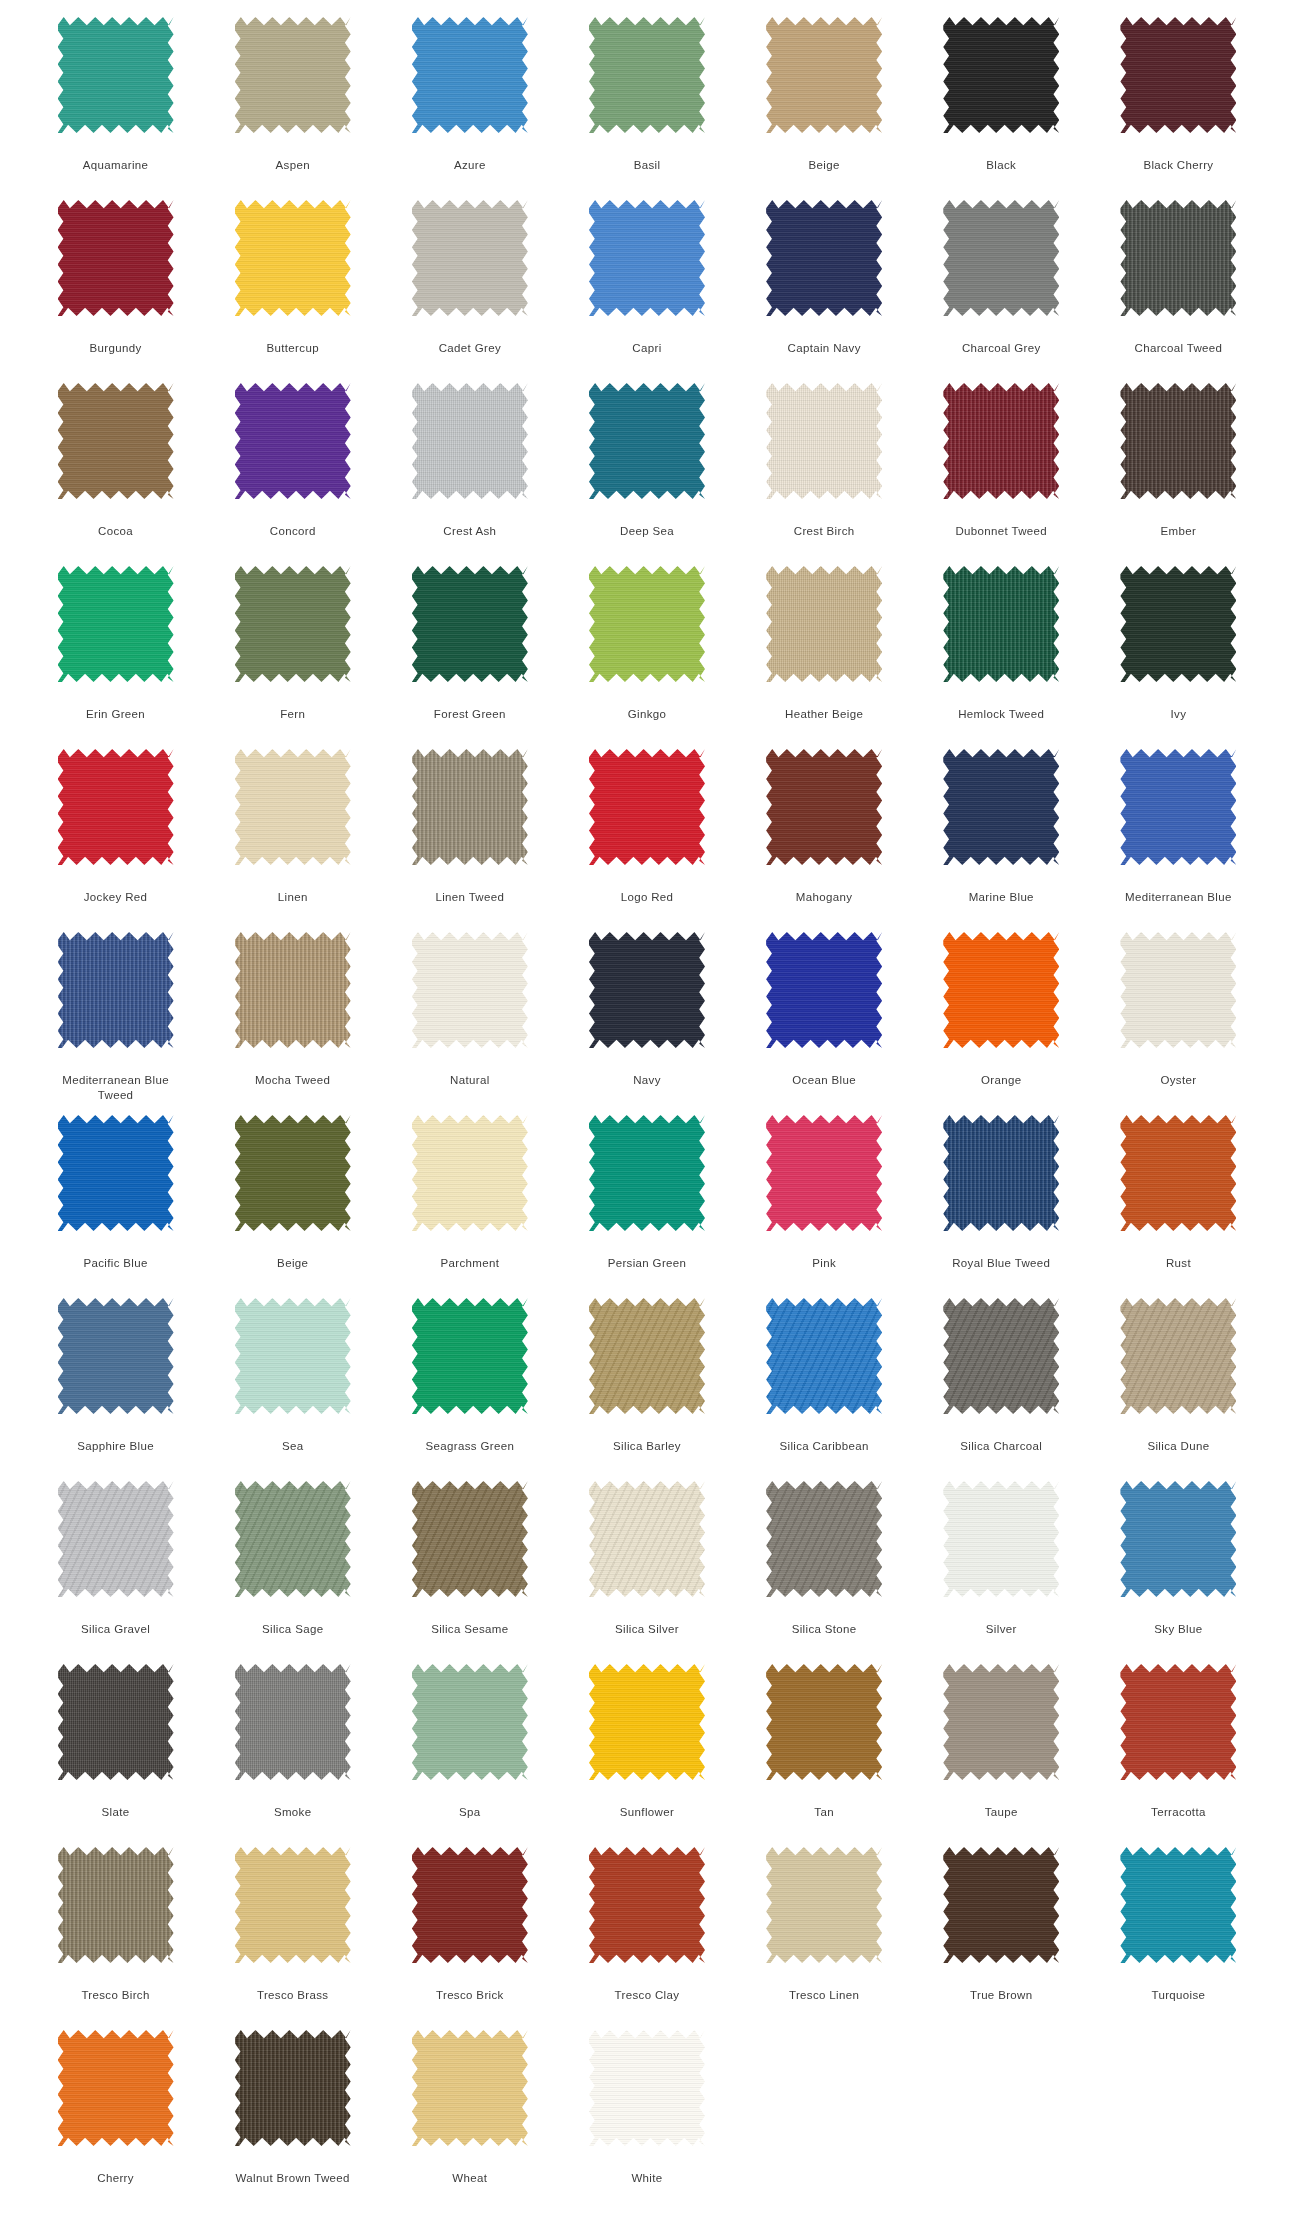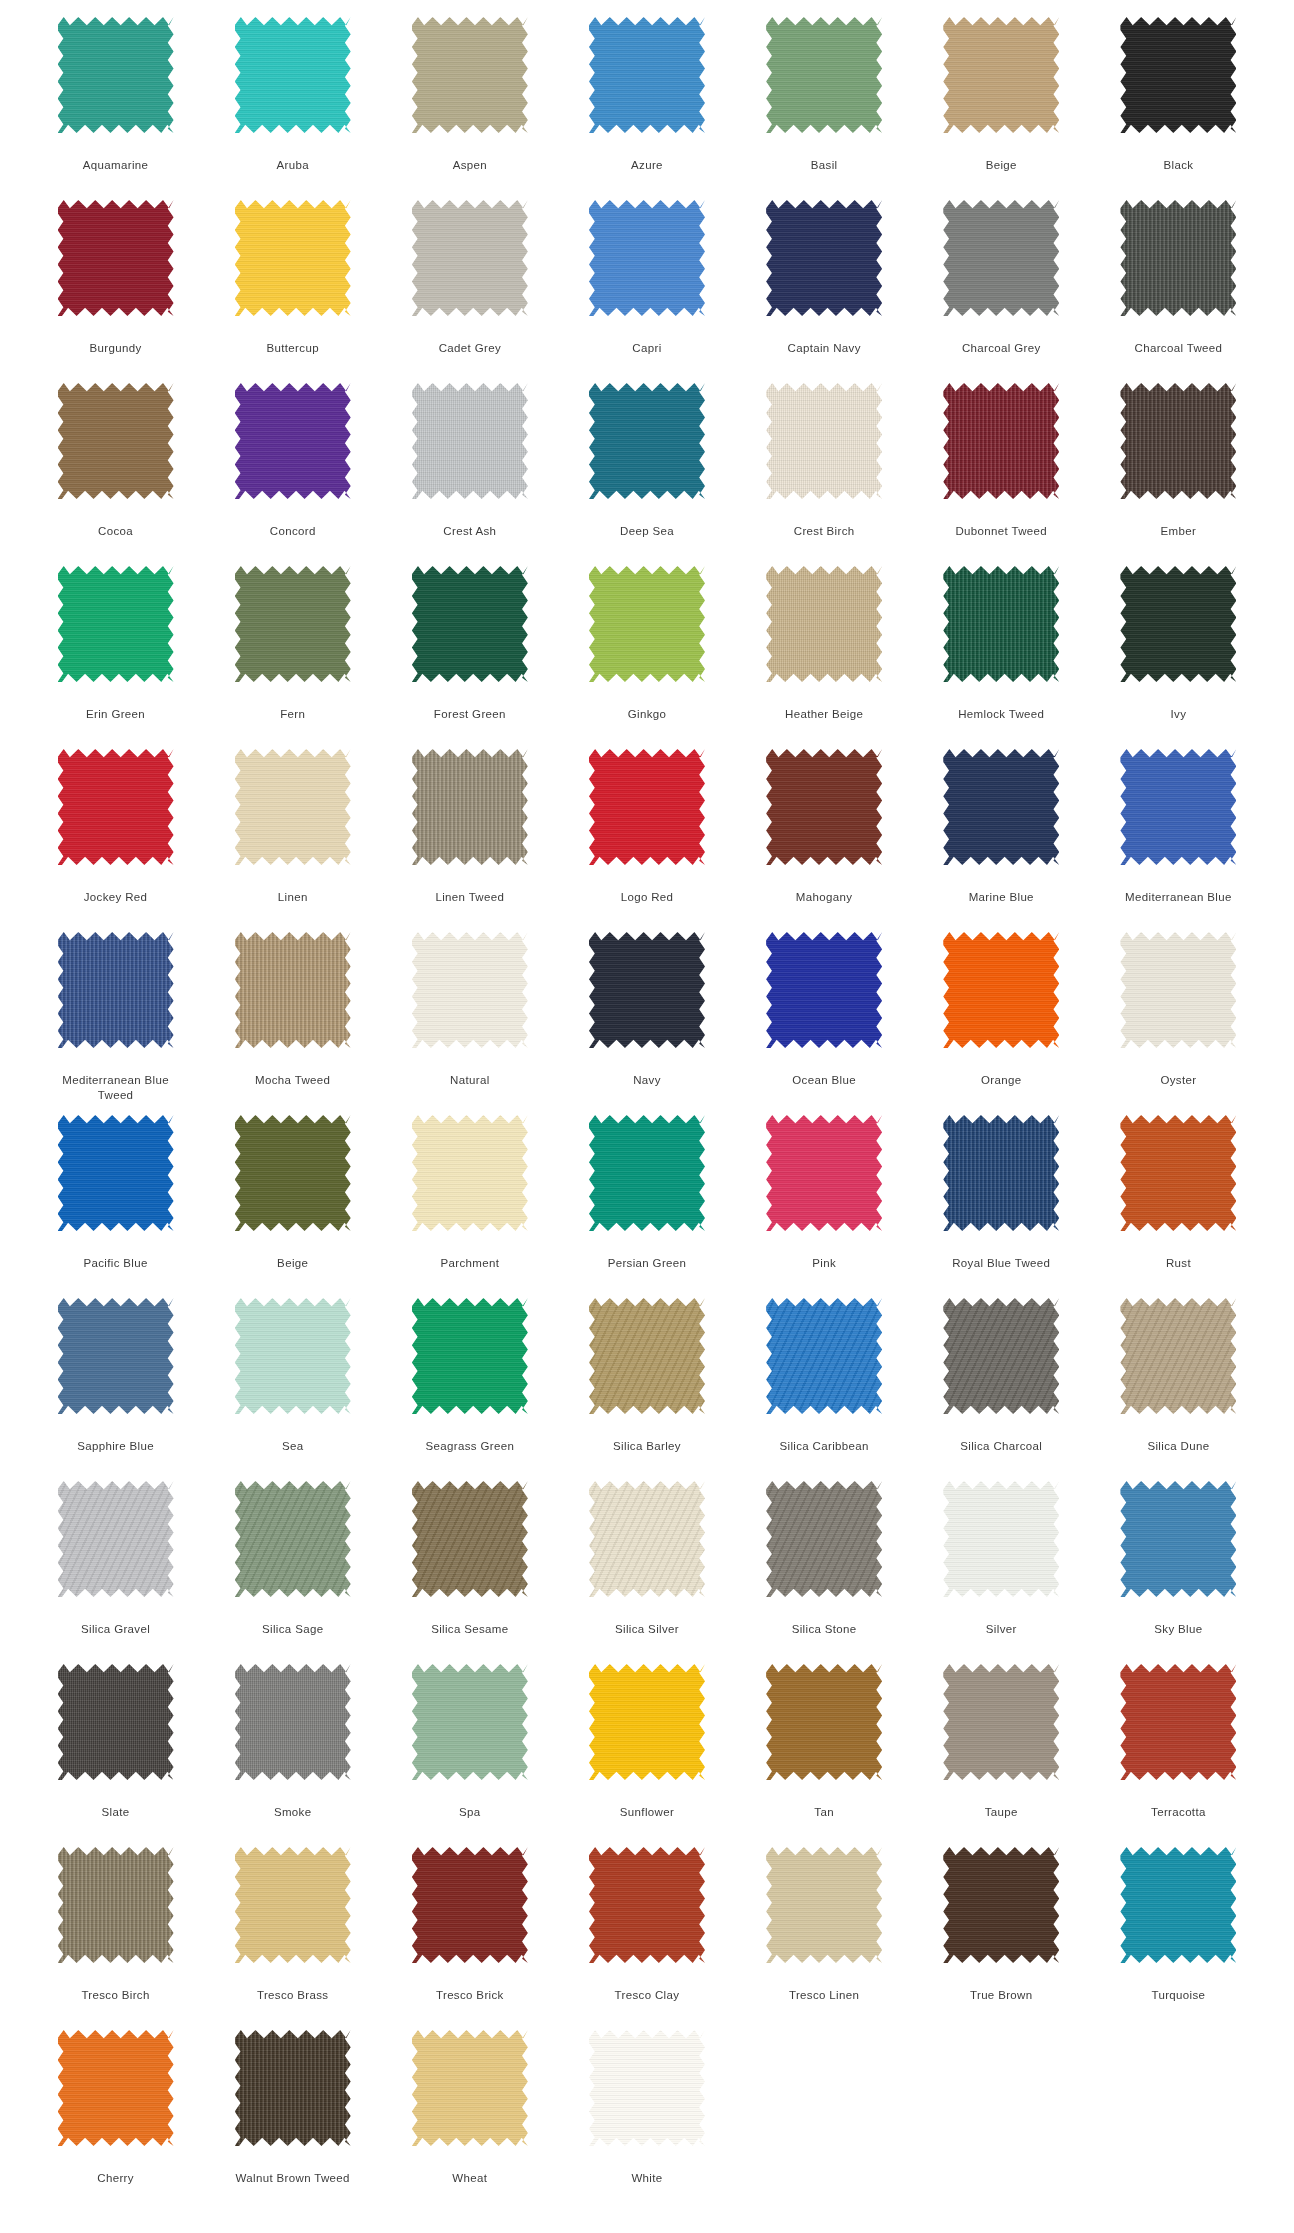--- a/index.html
+++ b/index.html
@@ -146,27 +146,20 @@
 
 <main id="swatch-grid">
     <div class="swatch-cell">
       <div class="swatch-chip tex-plain" style="background-color: rgb(45, 158, 140);">
         <span class="weave-h"></span>
         <span class="weave-v"></span>
       </div>
       <div class="swatch-label">Aquamarine</div>
     </div>
     <div class="swatch-cell">
-      <div class="swatch-chip tex-plain" style="background-color: rgb(46, 196, 189);">
-        <span class="weave-h"></span>
-        <span class="weave-v"></span>
-      </div>
-      <div class="swatch-label">Aruba</div>
-    </div>
-    <div class="swatch-cell">
       <div class="swatch-chip tex-plain" style="background-color: rgb(179, 171, 139);">
         <span class="weave-h"></span>
         <span class="weave-v"></span>
       </div>
       <div class="swatch-label">Aspen</div>
     </div>
     <div class="swatch-cell">
       <div class="swatch-chip tex-plain" style="background-color: rgb(62, 141, 201);">
         <span class="weave-h"></span>
         <span class="weave-v"></span>
@@ -186,20 +179,27 @@
         <span class="weave-v"></span>
       </div>
       <div class="swatch-label">Beige</div>
     </div>
     <div class="swatch-cell">
       <div class="swatch-chip tex-plain" style="background-color: rgb(36, 36, 36);">
         <span class="weave-h"></span>
         <span class="weave-v"></span>
       </div>
       <div class="swatch-label">Black</div>
+    </div>
+    <div class="swatch-cell">
+      <div class="swatch-chip tex-plain" style="background-color: rgb(85, 35, 42);">
+        <span class="weave-h"></span>
+        <span class="weave-v"></span>
+      </div>
+      <div class="swatch-label">Black Cherry</div>
     </div>
     <div class="swatch-cell">
       <div class="swatch-chip tex-plain" style="background-color: rgb(142, 27, 43);">
         <span class="weave-h"></span>
         <span class="weave-v"></span>
       </div>
       <div class="swatch-label">Burgundy</div>
     </div>
     <div class="swatch-cell">
       <div class="swatch-chip tex-plain" style="background-color: rgb(249, 203, 60);">

